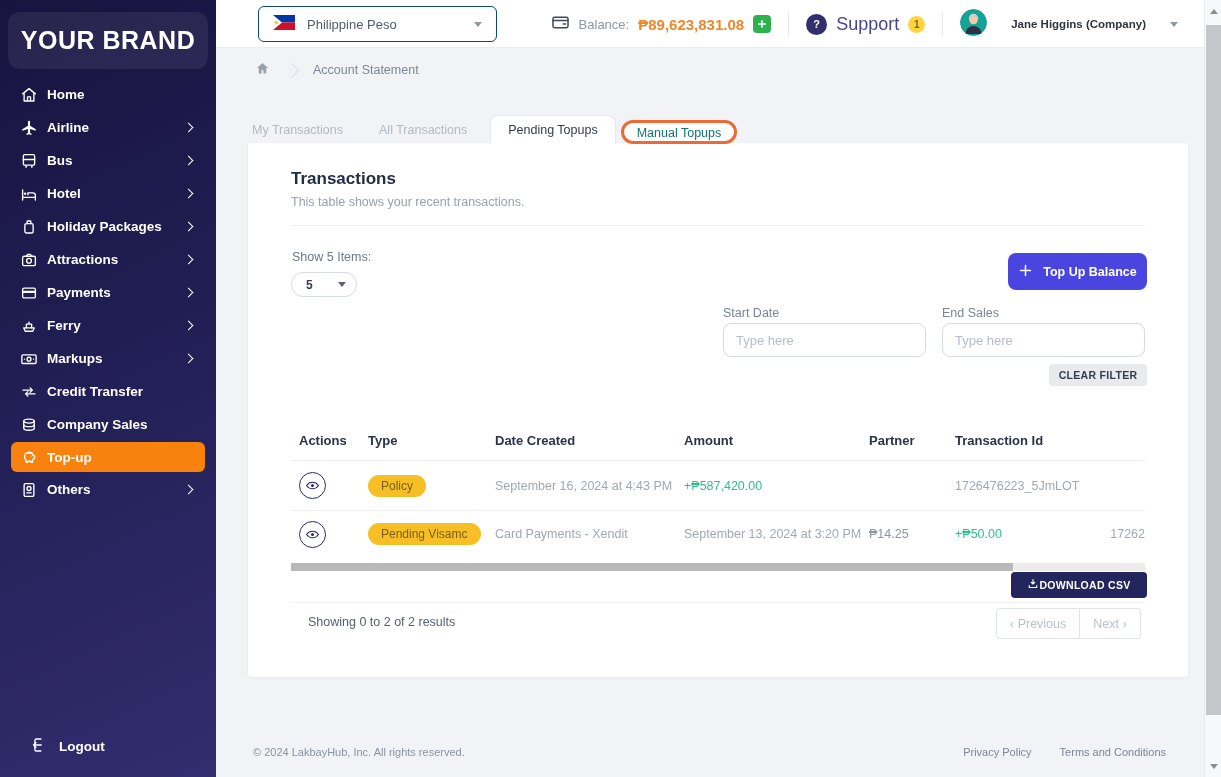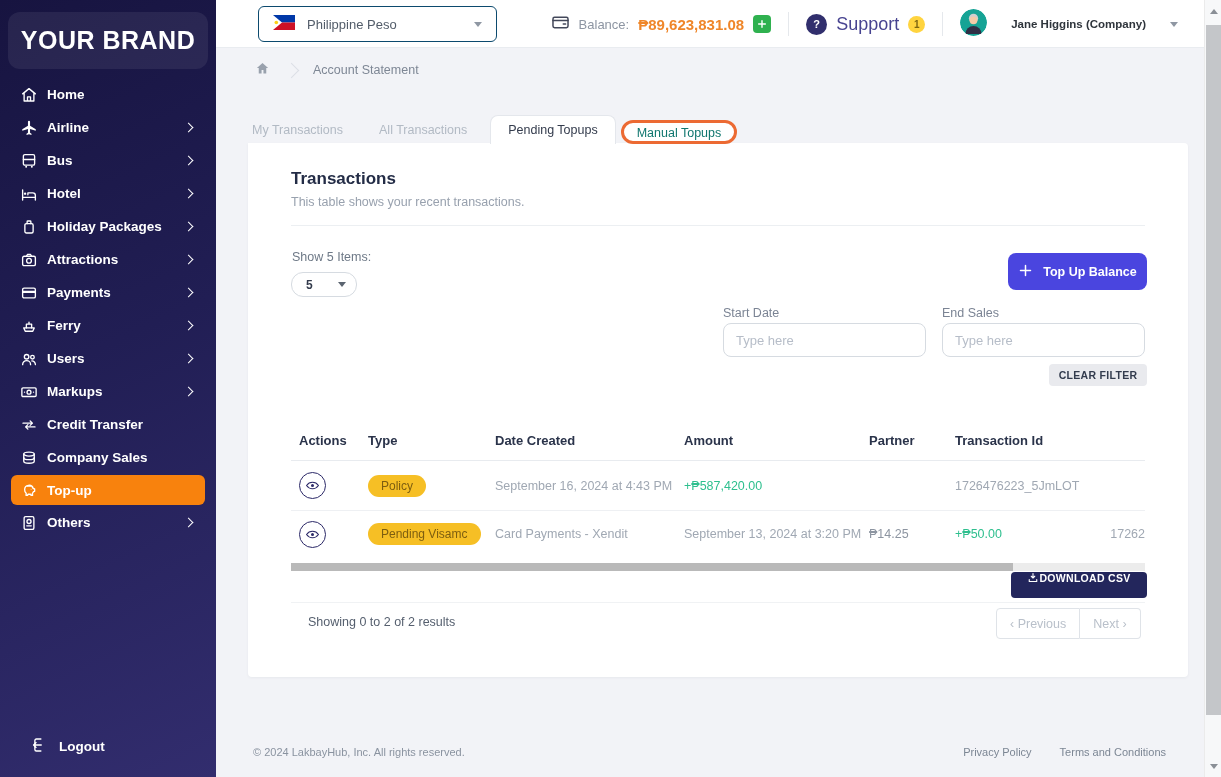--- a/index.html
+++ b/index.html
@@ -101,21 +101,21 @@
   .badge { display:inline-block; padding:4px 13px; border-radius:12px; background:#f6bf25; color:#7d5e10;
     font-size:12px; font-weight:500; white-space:nowrap; }
   .eye-btn { width:27px; height:27px; border-radius:50%; border:1.8px solid #2b2867; background:#fff;
     display:flex; align-items:center; justify-content:center; cursor:pointer; }
   .split { display:flex; justify-content:space-between; align-items:center; }
 
   .hscroll { position:absolute; left:43px; top:420px; width:854px; height:8px; background:#ececec; }
   .hthumb { position:absolute; left:0; top:0; width:722px; height:8px; background:#b9b9b9; cursor:pointer; }
   .csv-btn { position:absolute; left:763px; top:429px; width:136px; height:26px; background:#23265c;
     border:none; border-radius:4px; color:#fff; font-size:10.5px; font-weight:700; letter-spacing:.3px;
-    display:flex; align-items:flex-start; justify-content:center; cursor:pointer; font-family:inherit; }
+    display:flex; align-items:center; justify-content:center; cursor:pointer; font-family:inherit; }
   .hr2 { position:absolute; left:43px; top:459px; width:854px; height:1px; background:#f0f2f4; }
   .results { position:absolute; left:60px; top:472px; font-size:12.5px; color:#555f6e; }
   .pager { position:absolute; left:748px; top:465px; display:flex; }
   .pg-btn { height:31px; background:#fff; border:1px solid #dfe3e8; color:#b9c0ca; font-size:12.5px;
     padding:0 13px; display:flex; align-items:center; cursor:pointer; font-family:inherit; white-space:nowrap; }
   .pg-prev { border-radius:4px 0 0 4px; }
   .pg-next { border-radius:0 4px 4px 0; border-left:none; }
 
   
   .foot-copy { position:absolute; left:253px; top:746px; font-size:11px; color:#8a93a0; }
@@ -224,32 +224,20 @@
         <span class="ni">
             <svg width="18" height="18" viewBox="0 0 24 24" fill="none" stroke="#fff" stroke-width="1.8" stroke-linecap="round" stroke-linejoin="round">
               <path d="M5 14.5h14l-2 4.5H7z"></path>
               <path d="M8.5 14.5v-5h7v5M12 9.5V7"></path>
             </svg>
           </span>
         <span>Ferry</span>
         <span class="chev"></span>
       </div>
 
-      <div class="nav-item">
-        <span class="ni">
-            <svg width="18" height="18" viewBox="0 0 24 24" fill="none" stroke="#fff" stroke-width="1.8" stroke-linecap="round">
-              <circle cx="8.8" cy="9" r="3"></circle>
-              <path d="M3.5 19.5a5.3 5.3 0 0 1 10.6 0"></path>
-              <circle cx="16.6" cy="9.6" r="2.4"></circle>
-              <path d="M15.8 14.6a4.8 4.8 0 0 1 4.7 4.9"></path>
-            </svg>
-          </span>
-        <span>Users</span>
-        <span class="chev"></span>
-      </div>
 
       <div class="nav-item">
         <span class="ni">
             <svg width="18" height="18" viewBox="0 0 24 24" fill="none" stroke="#fff" stroke-width="1.8" stroke-linecap="round">
               <rect x="2.5" y="6.5" width="19" height="11.5" rx="1.5"></rect>
               <circle cx="12" cy="12.2" r="2.6"></circle>
               <path d="M6 12.2h.01M18 12.2h.01"></path>
             </svg>
           </span>
         <span>Markups</span>

